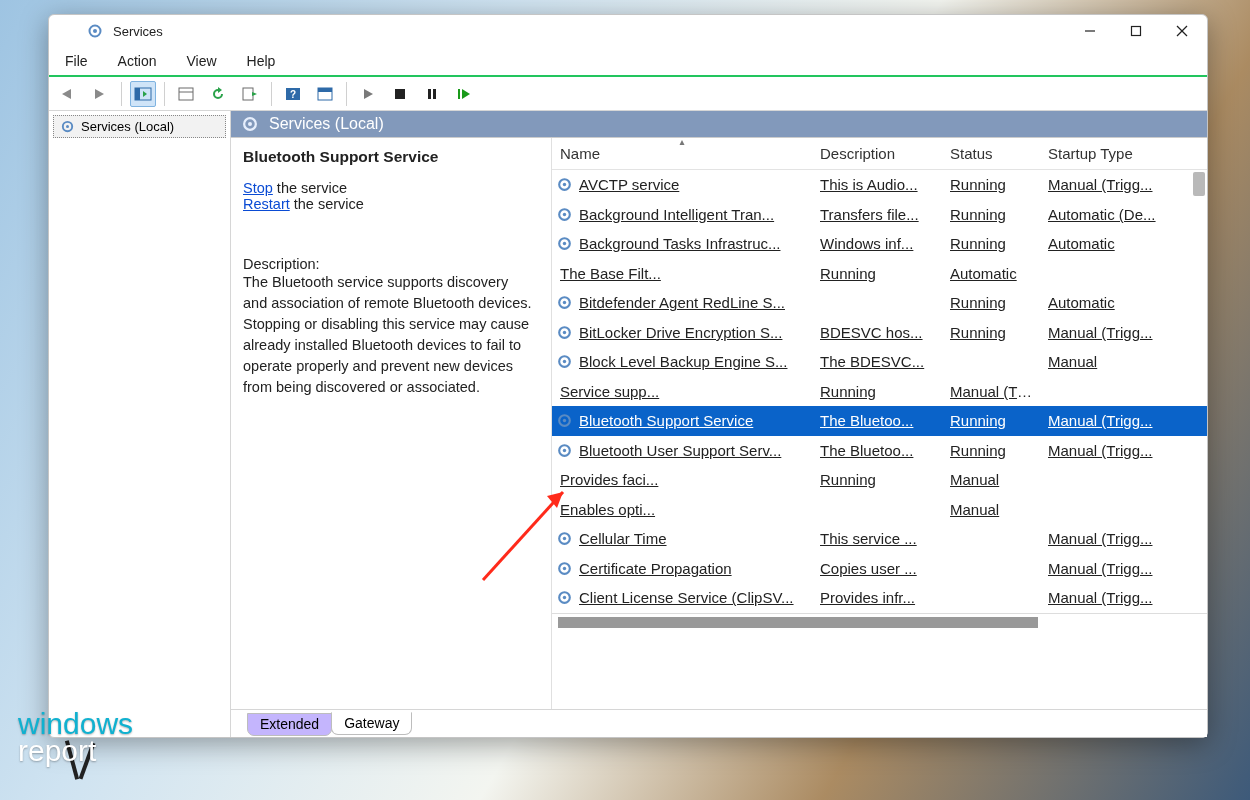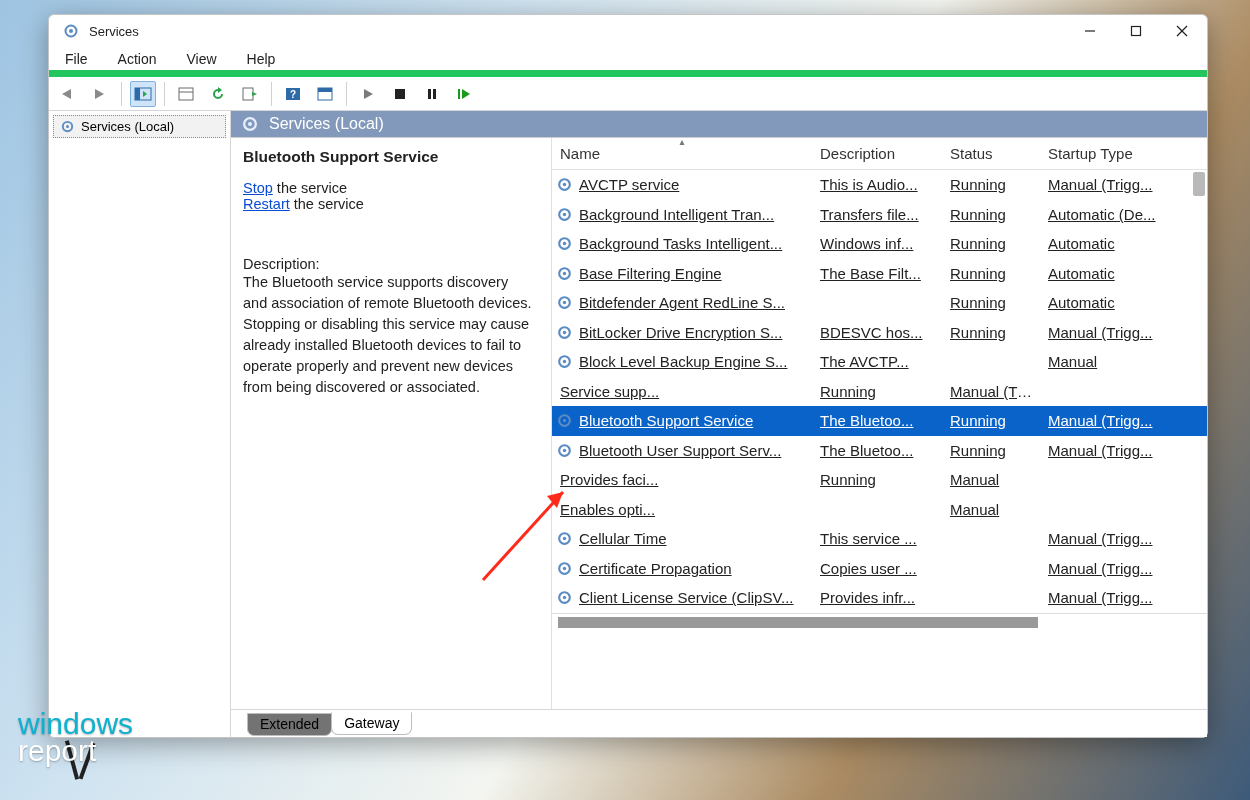--- a/index.html
+++ b/index.html
@@ -5,28 +5,28 @@
   * { box-sizing: border-box; font-family: "Segoe UI", Tahoma, sans-serif; }
   body { margin:0; width:1250px; height:800px; position:relative; overflow:hidden;
          background: linear-gradient(120deg,#9ec4e2 0%,#cfe3f1 30%,#f3f5f0 55%,#ab8b62 75%,#3d5a7a 100%); }
   .bg-figure { position:absolute; bottom:0; left:50px; width:60px; height:100px; }
   .bg-figure:before { content:""; position:absolute; bottom:20px; left:20px; width:4px; height:40px; background:#222; transform:rotate(-15deg); }
   .bg-figure:after { content:""; position:absolute; bottom:20px; left:35px; width:4px; height:38px; background:#222; transform:rotate(20deg); }
 
   .window { position:absolute; left:48px; top:14px; width:1160px; height:724px;
             background:#fff; border:1px solid #c5c5c5; border-radius:6px;
             box-shadow:0 6px 28px rgba(0,0,0,.35); display:flex; flex-direction:column; }
-  .titlebar { height:32px; display:flex; align-items:center; padding:0 2px 0 14px; }
+  .titlebar { height:32px; display:flex; align-items:center; padding:0 2px 0 14px;margin-left:24px; }
   .titlebar .gear { width:16px; height:16px; margin-right:10px; }
   .title { font-size:13px; color:#222; }
   .tbright { margin-left:auto; display:flex; }
   .tbright .ctl { width:46px; height:32px; display:flex; align-items:center; justify-content:center; }
 
   .menubar { height:30px; display:flex; align-items:center; gap:30px; padding:0 16px;
-             font-size:14px; color:#222; border-bottom:7px solid #22c55e; }
+             font-size:14px; color:#222; border-bottom:2px solid #22c55e; }
   .menubar span { cursor:default; }
 
   .toolbar { height:34px; display:flex; align-items:center; gap:6px; padding:0 6px;
              border-bottom:1px solid #d6d6d6; }
   .tsep { width:1px; height:24px; background:#d0d0d0; margin:0 2px; }
   .tbtn { width:26px; height:26px; display:flex; align-items:center; justify-content:center; cursor:pointer; border-radius:2px; }
   .tbtn.active { background:#cfe4f8; border:1px solid #7fb3e0; }
 
   .body { flex:1; display:flex; min-height:0; }
   .nav { width:182px; border-right:1px solid #d6d6d6; padding:4px; }
@@ -57,21 +57,21 @@
   .row.sel { background:#0a63c9; color:#fff; }
   .gear { display:inline-block; }
   .gear svg { display:block; }
 
   .hscroll { height:18px; border-top:1px solid #ddd; position:relative; }
   .hscroll .hthumb { position:absolute; left:6px; top:3px; height:11px; width:480px; background:#999; }
 
   .tabs { height:28px; display:flex; align-items:flex-end; padding-left:16px; font-size:14px;
           border-top:1px solid #d6d6d6; background:#fff; }
   .tab { padding:2px 12px 3px; border:1px solid #bdbdbd; border-radius:0 0 7px 7px; margin-right:-1px;
-         background:#737373; position:relative; top:-1px; cursor:pointer; }
+         background:#c4b5fd; position:relative; top:-1px; cursor:pointer; }
   .tab.active { background:#fff; border-top-color:#fff; top:-2px; }
 
   .logo { position:absolute; left:18px; bottom:36px; color:#0fb1d0; font-size:30px; font-weight:300; line-height:.9; text-shadow:0 1px 2px rgba(0,0,0,.3); }
   .logo .w2 { color:#fff; }
 
   .arrow { position:absolute; left:473px; top:480px; width:102px; height:110px; pointer-events:none; }
   .arrow line { stroke:#ff2a1a; stroke-width:3; }
   .arrow polygon { fill:#ff2a1a; }
 </style>
 </head>
@@ -265,36 +265,27 @@
                 <div class="cell">Automatic (De...</div>
               </div>
               <div class="row">
                 <div class="cell namecell">
                   <span class="gear">
                     <svg width="17" height="17" viewBox="0 0 16 16">
                       <circle cx="8" cy="8" r="5" fill="none" stroke="#5a8bc3" stroke-width="2"></circle>
                       <circle cx="8" cy="8" r="1.6" fill="#5a8bc3"></circle>
                     </svg>
                   </span>
-                  <span>Background Tasks Intelligent...</span>
+                  <span>Background Tasks Infrastruc...</span>
                 </div>
                 <div class="cell">Windows inf...</div>
                 <div class="cell">Running</div>
                 <div class="cell">Automatic</div>
               </div>
               <div class="row">
-                <div class="cell namecell">
-                  <span class="gear">
-                    <svg width="17" height="17" viewBox="0 0 16 16">
-                      <circle cx="8" cy="8" r="5" fill="none" stroke="#5a8bc3" stroke-width="2"></circle>
-                      <circle cx="8" cy="8" r="1.6" fill="#5a8bc3"></circle>
-                    </svg>
-                  </span>
-                  <span>Base Filtering Engine</span>
-                </div>
                 <div class="cell">The Base Filt...</div>
                 <div class="cell">Running</div>
                 <div class="cell">Automatic</div>
               </div>
               <div class="row">
                 <div class="cell namecell">
                   <span class="gear">
                     <svg width="17" height="17" viewBox="0 0 16 16">
                       <circle cx="8" cy="8" r="5" fill="none" stroke="#5a8bc3" stroke-width="2"></circle>
                       <circle cx="8" cy="8" r="1.6" fill="#5a8bc3"></circle>
@@ -323,21 +314,21 @@
               <div class="row">
                 <div class="cell namecell">
                   <span class="gear">
                     <svg width="17" height="17" viewBox="0 0 16 16">
                       <circle cx="8" cy="8" r="5" fill="none" stroke="#5a8bc3" stroke-width="2"></circle>
                       <circle cx="8" cy="8" r="1.6" fill="#5a8bc3"></circle>
                     </svg>
                   </span>
                   <span>Block Level Backup Engine S...</span>
                 </div>
-                <div class="cell">The AVCTP...</div>
+                <div class="cell">The BDESVC...</div>
                 <div class="cell"></div>
                 <div class="cell">Manual</div>
               </div>
               <div class="row">
                 <div class="cell">Service supp...</div>
                 <div class="cell">Running</div>
                 <div class="cell">Manual (Trigg...</div>
               </div>
               <div class="row sel">
                 <div class="cell namecell">

